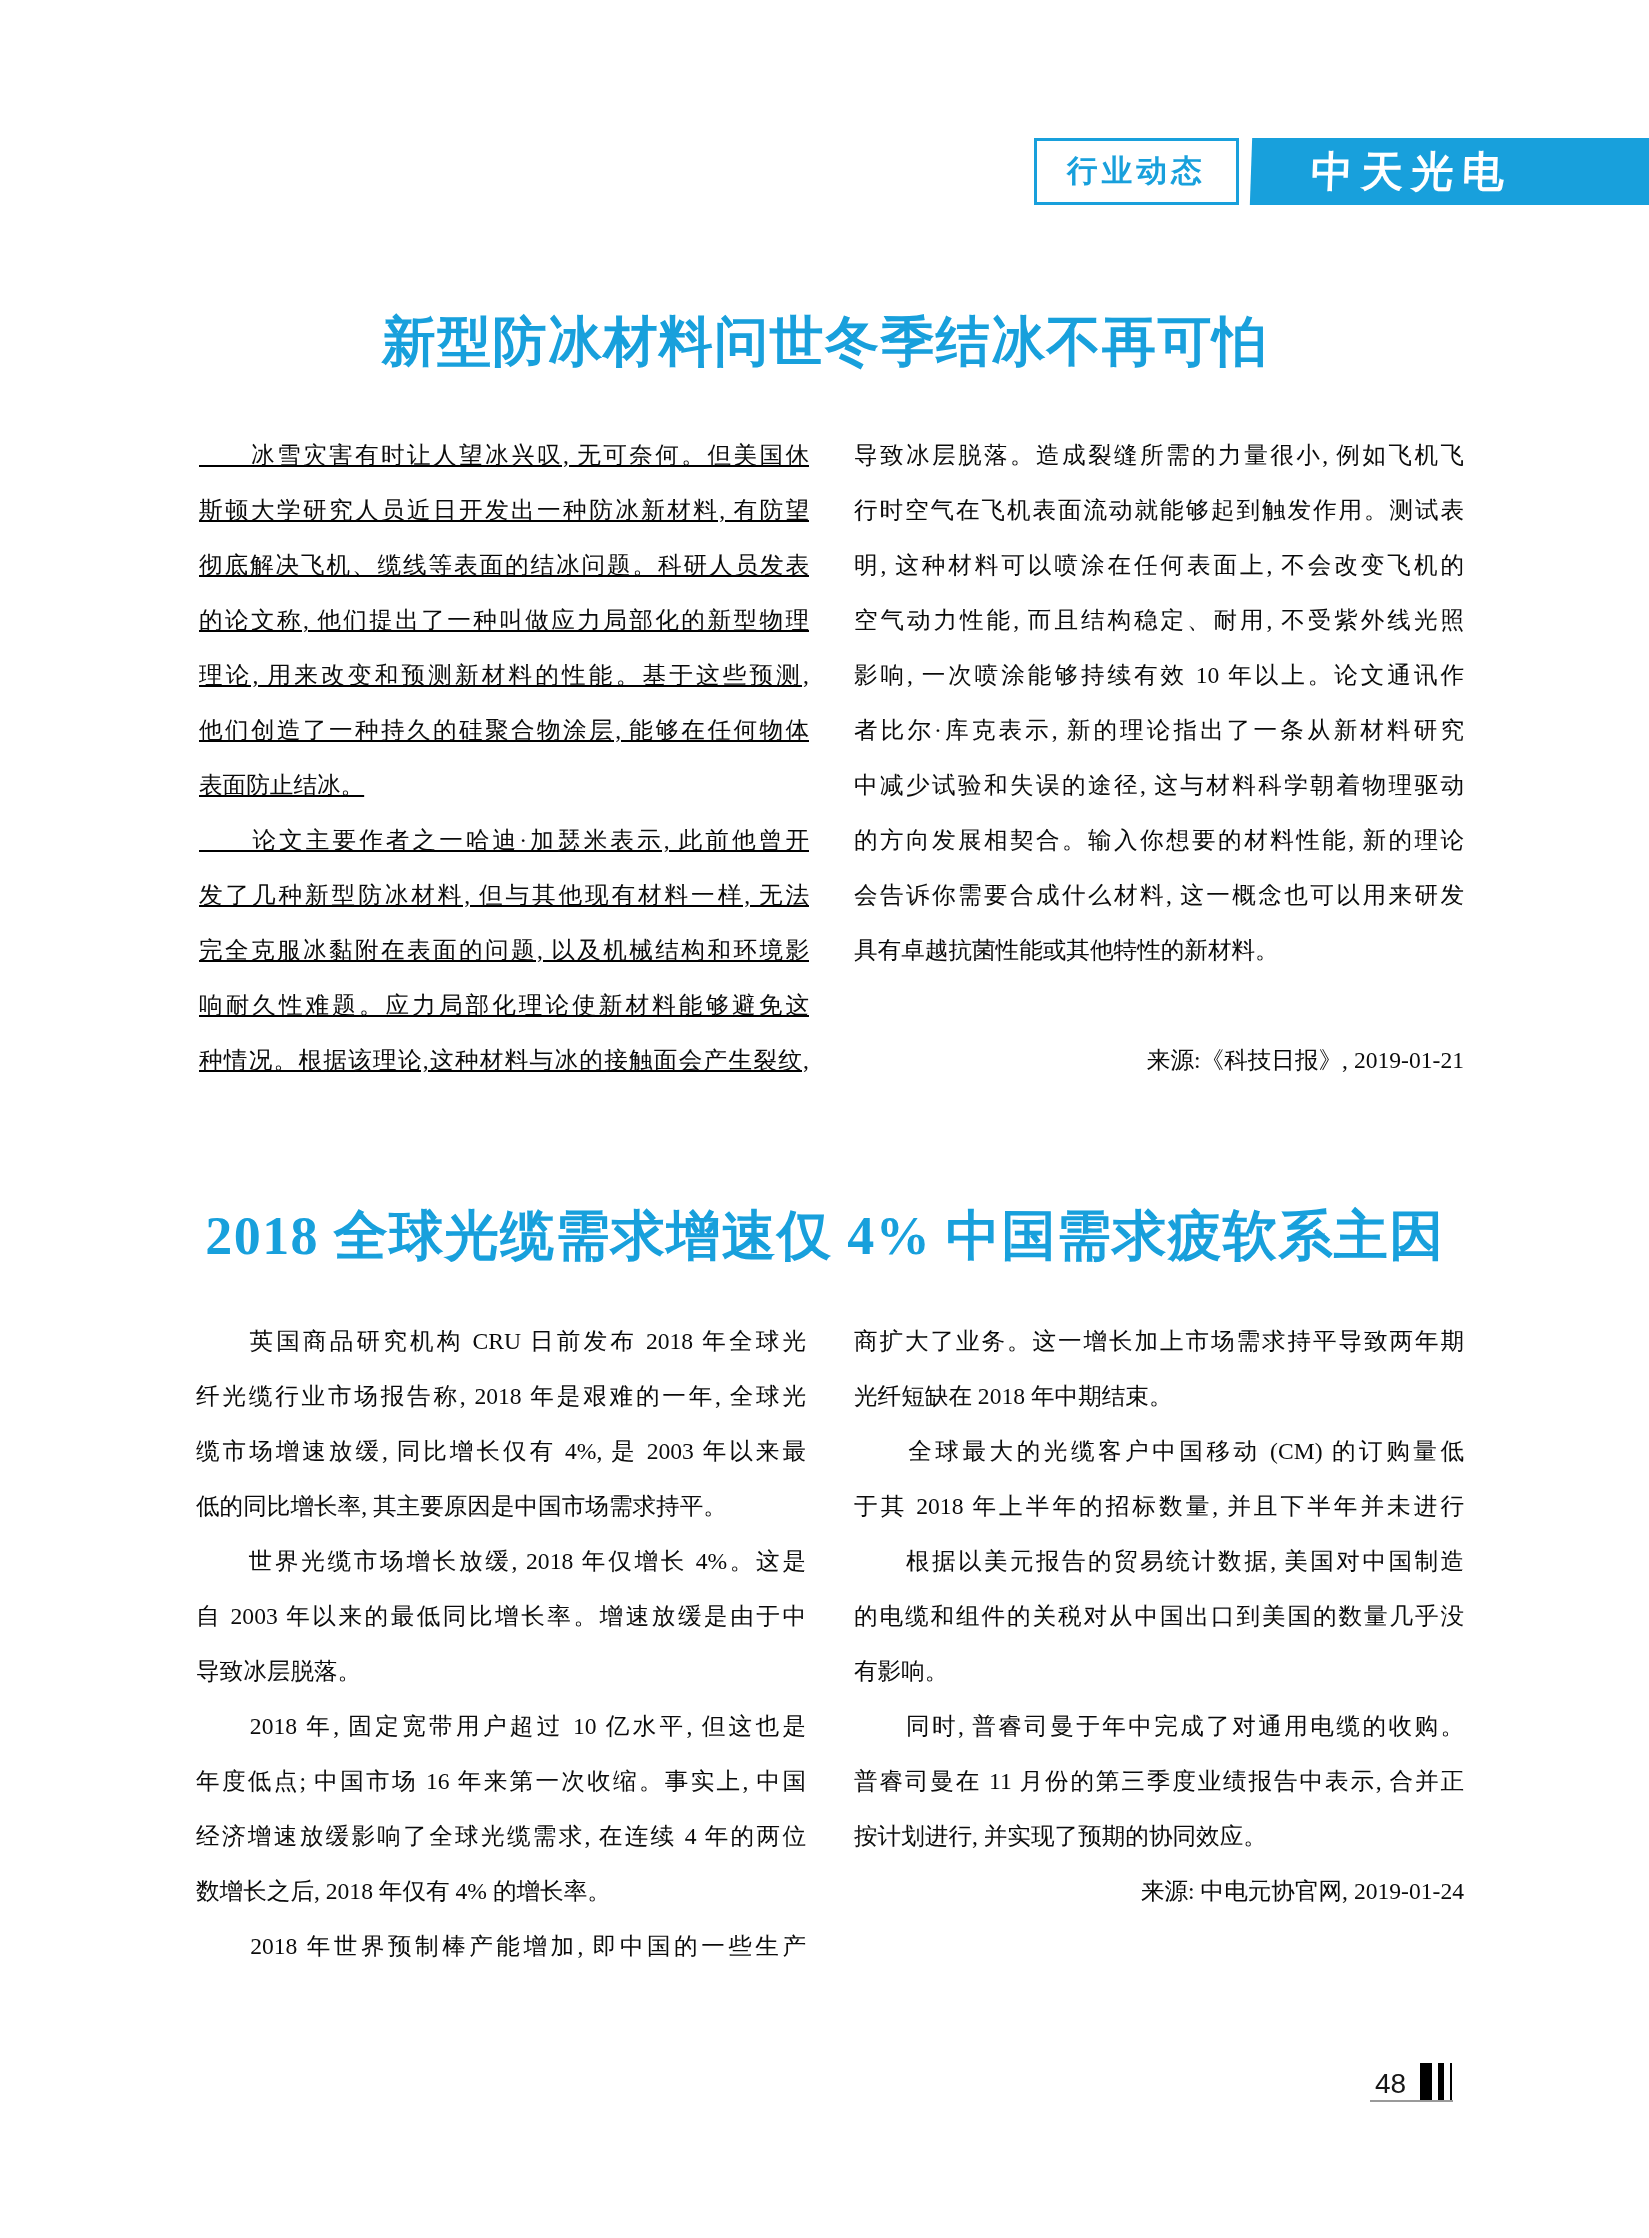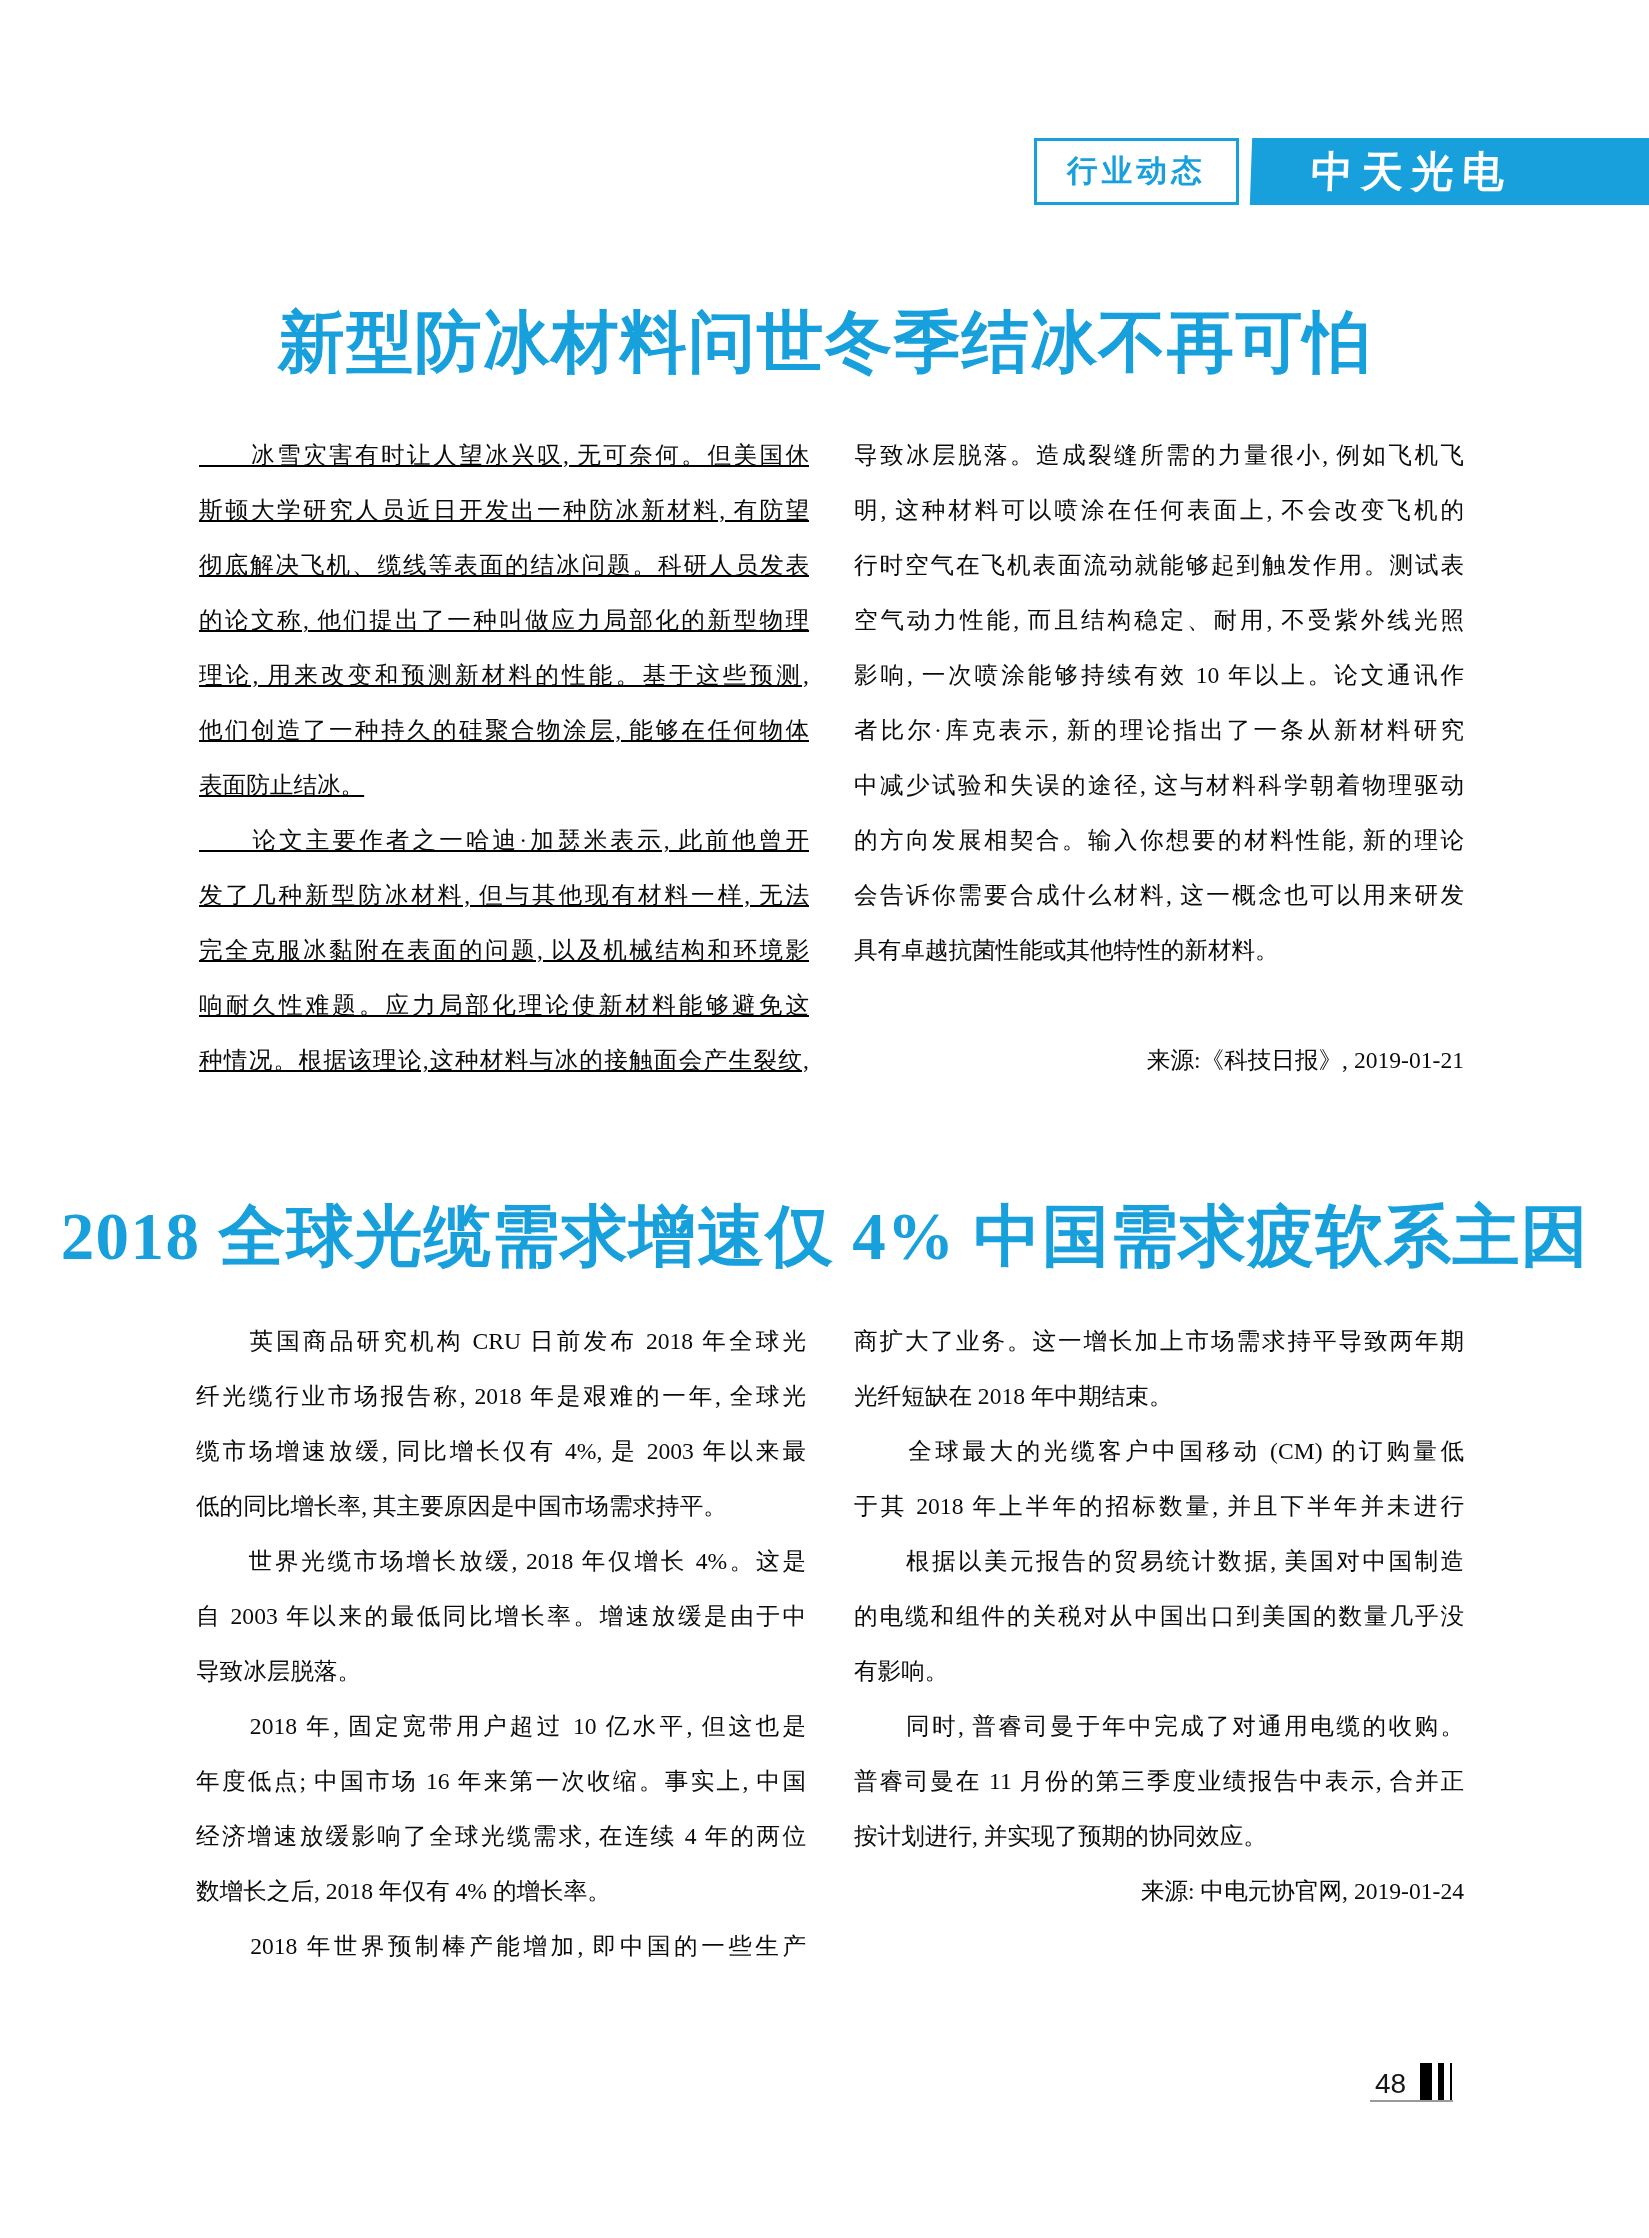--- a/index.html
+++ b/index.html
@@ -36,21 +36,21 @@
     padding-left:60px;box-sizing:border-box;
     font-weight:900;font-size:42px;letter-spacing:8.3px;
     transform:skewX(-2deg);
   }
   
   .art-title{
     position:absolute;left:0;width:100%;
     text-align:center;
     color:#18A0DC;
     font-weight:700;
-    font-size:67px;line-height:69px;height:69px;
+    font-size:54px;line-height:69px;height:69px;
     letter-spacing:1.4px;
   }
   #title1{top:308px;}
   #title2{top:1202px;}
   
   .col{position:absolute;width:610px;}
   #a1-left {top:428px;left:199px;text-decoration:underline;}
   #a1-right{top:428px;left:854px;font-family:Liberation Serif, serif;}
   #a2-left {top:1314px;left:196px;}
   #a2-right{top:1314px;left:854px;}
@@ -98,22 +98,22 @@
       <div class="ln j">他们创造了一种持久的硅聚合物涂层, 能够在任何物体</div>
       <div class="ln l">表面防止结冰。</div>
       <div class="ln j">　　论文主要作者之一哈迪·加瑟米表示, 此前他曾开</div>
       <div class="ln j">发了几种新型防冰材料, 但与其他现有材料一样, 无法</div>
       <div class="ln j">完全克服冰黏附在表面的问题, 以及机械结构和环境影</div>
       <div class="ln j">响耐久性难题。应力局部化理论使新材料能够避免这</div>
       <div class="ln j">种情况。根据该理论,这种材料与冰的接触面会产生裂纹,</div>
     </div>
   <div class="col" id="a1-right">
       <div class="ln j">导致冰层脱落。造成裂缝所需的力量很小, 例如飞机飞</div>
+      <div class="ln j">行时空气在飞机表面流动就能够起到触发作用。测试表</div>
       <div class="ln j">明, 这种材料可以喷涂在任何表面上, 不会改变飞机的</div>
-      <div class="ln j">行时空气在飞机表面流动就能够起到触发作用。测试表</div>
       <div class="ln j">空气动力性能, 而且结构稳定、耐用, 不受紫外线光照</div>
       <div class="ln j">影响, 一次喷涂能够持续有效 10 年以上。论文通讯作</div>
       <div class="ln j">者比尔·库克表示, 新的理论指出了一条从新材料研究</div>
       <div class="ln j">中减少试验和失误的途径, 这与材料科学朝着物理驱动</div>
       <div class="ln j">的方向发展相契合。输入你想要的材料性能, 新的理论</div>
       <div class="ln j">会告诉你需要合成什么材料, 这一概念也可以用来研发</div>
       <div class="ln l">具有卓越抗菌性能或其他特性的新材料。</div>
       <div class="ln l"></div>
       <div class="ln r">来源:《科技日报》, 2019-01-21</div>
     </div>

